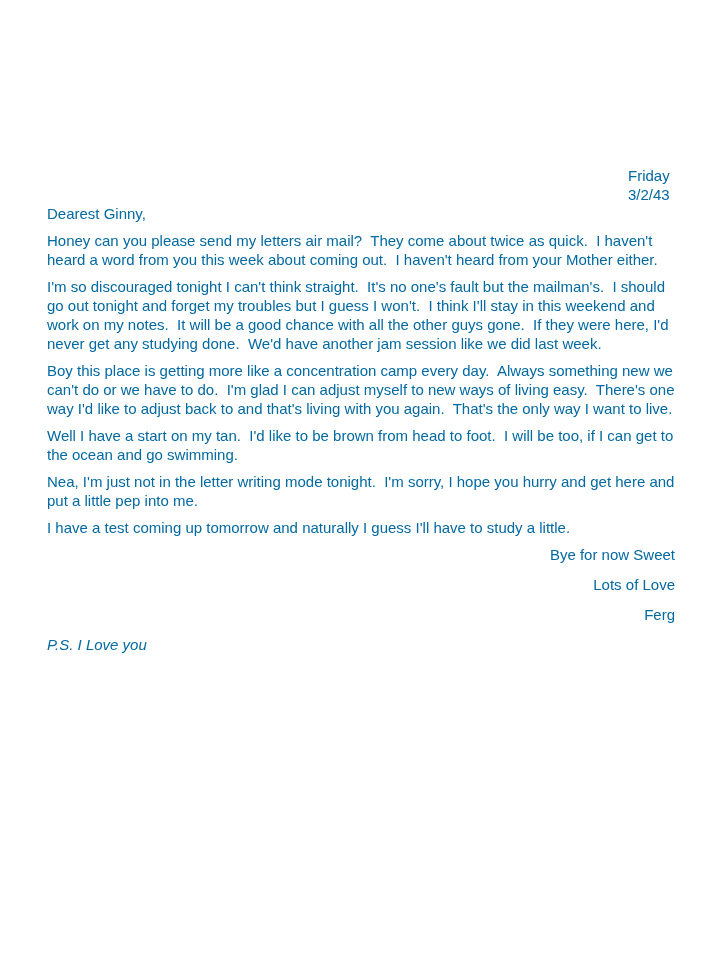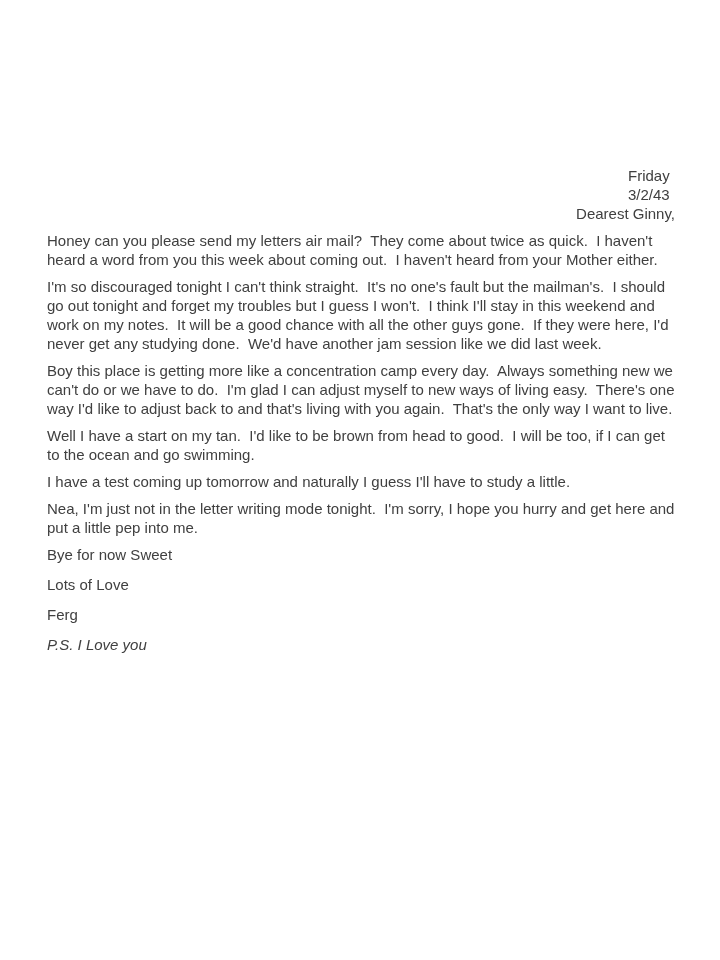--- a/index.html
+++ b/index.html
@@ -7,45 +7,44 @@
     padding: 0;
     background: #ffffff;
   }
   .page {
     position: relative;
     width: 720px;
     height: 960px;
     background: #ffffff;
     overflow: hidden;
     font-family: "Liberation Sans", "DejaVu Sans", sans-serif;
-    color: #404040;
+    color: #0369a1;
   }
   .letter {
     position: absolute;
     left: 47px;
     top: 166px;
     width: 628px;
     font-size: 15px;
     line-height: 19px;
   }
   .date-block {
     padding-left: 581px;
     white-space: nowrap;
   }
   .letter p {
     margin: 0 0 8px 0;
     white-space: pre-wrap;
   }
   .salutation {
     margin-bottom: 8px;
-    text-align: right;
   }
   .closing p {
     margin: 0 0 11px 0;
-    text-align: left;
+    text-align: right;
     white-space: normal;
   }
   .closing {
     margin-top: 4px;
   }
   .postscript {
     margin-top: 1px;
     font-style: italic;
   }
 </style>
@@ -58,23 +57,23 @@
     <div class="date-block">
       <div>Friday</div>
       <div>3/2/43</div>
     </div>
 
     <p class="salutation">Dearest Ginny,</p>
 
     <p>Honey can you please send my letters air mail?  They come about twice as quick.  I haven't heard a word from you this week about coming out.  I haven't heard from your Mother either.</p>
     <p>I'm so discouraged tonight I can't think straight.  It's no one's fault but the mailman's.  I should go out tonight and forget my troubles but I guess I won't.  I think I'll stay in this weekend and work on my notes.  It will be a good chance with all the other guys gone.  If they were here, I'd never get any studying done.  We'd have another jam session like we did last week.</p>
     <p>Boy this place is getting more like a concentration camp every day.  Always something new we can't do or we have to do.  I'm glad I can adjust myself to new ways of living easy.  There's one way I'd like to adjust back to and that's living with you again.  That's the only way I want to live.</p>
-    <p>Well I have a start on my tan.  I'd like to be brown from head to good.  I will be too, if I can get to the ocean and go swimming.</p>
+    <p>Well I have a start on my tan.  I'd like to be brown from head to foot.  I will be too, if I can get to the ocean and go swimming.</p>
+    <p>Nea, I'm just not in the letter writing mode tonight.  I'm sorry, I hope you hurry and get here and put a little pep into me.</p>
     <p>I have a test coming up tomorrow and naturally I guess I'll have to study a little.</p>
-    <p>Nea, I'm just not in the letter writing mode tonight.  I'm sorry, I hope you hurry and get here and put a little pep into me.</p>
 
     <div class="closing">
       <p>Bye for now Sweet</p>
       <p>Lots of Love</p>
       <p>Ferg</p>
     </div>
 
     <p class="postscript">P.S. I Love you</p>
 
   </div>

